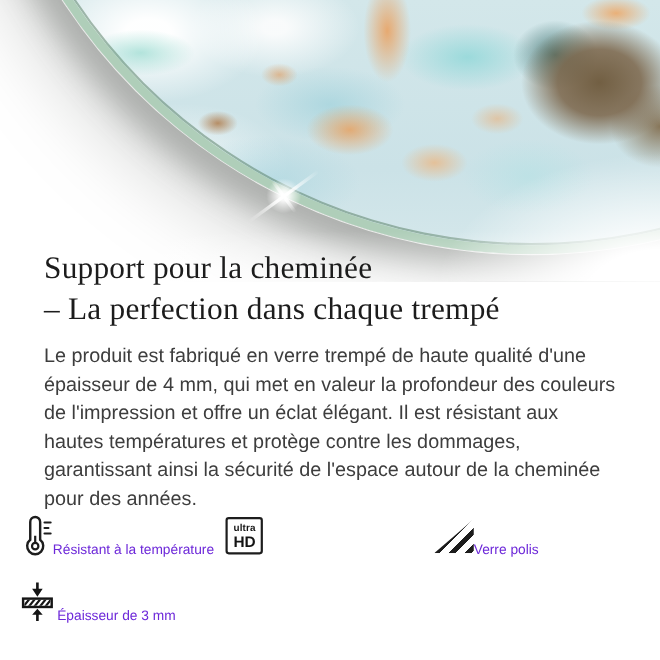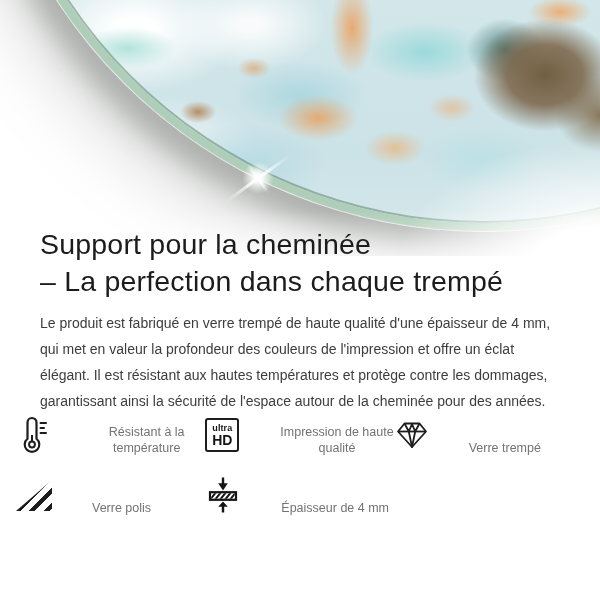--- a/index.html
+++ b/index.html
@@ -42,30 +42,30 @@
   .sparkle{position:absolute;left:223px;top:143px;width:70px;height:70px;}
   .sparkle::before{content:"";position:absolute;inset:0;
         background:radial-gradient(circle at 50% 50%, #fff 0%, rgba(255,255,255,.9) 9%, rgba(255,255,255,0) 32%);}
   .beam{position:absolute;top:33.5px;height:3px;border-radius:2px;
         background:linear-gradient(90deg, rgba(255,255,255,0) 0%, #fff 46%, #fff 54%, rgba(255,255,255,0) 100%);}
   .beam1{left:-4px;width:78px;transform:rotate(-36deg);}
   .beam2{left:17px;width:36px;transform:rotate(54deg);}
 
   
   .content{position:absolute;top:226px;left:0;right:0;padding:0 40px;}
-  h1{margin:0;font-family:Liberation Sans, sans-serif;font-weight:400;
+  h1{margin:0;font-family:Liberation Serif, serif;font-weight:400;
      font-size:28.5px;line-height:37px;color:#1c1c1c;letter-spacing:.2px;}
   .t-line{display:block;}
-  .desc{margin:10px 0 0;font-size:14px;line-height:26px;color:#3d3d3d;max-width:526px;}
+  .desc{margin:10px 0 0;font-size:18px;line-height:26px;color:#3d3d3d;max-width:526px;}
 
   
   .features{margin:0 -24px;display:grid;grid-template-columns:repeat(3,1fr);row-gap:18px;}
   .feature{display:flex;flex-direction:row;align-items:flex-end;text-align:center;}
   .icon-box{height:42px;display:flex;align-items:center;justify-content:center;}
-  .f-label{margin-top:6px;font-size:12.5px;line-height:16px;color:#737373;margin-left:40px;}
+  .f-label{margin-top:6px;font-size:12.5px;line-height:16px;color:#6d28d9;}
 
   .uhd-box{box-sizing:border-box;width:34px;height:34px;border:2.2px solid #1d1d1d;border-radius:3px;
         display:flex;flex-direction:column;align-items:center;justify-content:center;color:#141414;}
   .uhd-top{font-size:9px;line-height:9px;font-weight:600;letter-spacing:.1px;}
   .uhd-bottom{font-size:14px;line-height:12px;font-weight:800;margin-top:1px;}
 
   .stripes{width:36px;height:32px;
         clip-path:polygon(0 100%, 100% 3%, 100% 100%);
         background:repeating-linear-gradient(135deg,#1d1d1d 0 4.5px, rgba(0,0,0,0) 4.5px 10.5px);}
 </style>
@@ -107,37 +107,23 @@
         <div class="f-label">Résistant à la température</div>
       </div>
 
       <div class="feature">
         <div class="icon-box">
           <div class="uhd-box">
             <span class="uhd-top">ultra</span>
             <span class="uhd-bottom">HD</span>
           </div>
         </div>
-        <div class="f-label">Impression de haute qualité</div>
       </div>
 
 
-      <div class="feature">
-        <div class="icon-box">
-          <svg width="34" height="30" viewBox="0 0 34 30" aria-hidden="true">
-            <g fill="none" stroke="#1d1d1d" stroke-width="1.8" stroke-linejoin="round">
-              <path d="M9.5,3.5 L24.5,3.5 L31,11.5 L17,27 L3,11.5 Z"></path>
-              <path d="M3,11.5 L31,11.5"></path>
-              <path d="M9.5,3.5 L13.8,11.5 L17,4.2 L20.2,11.5 L24.5,3.5"></path>
-              <path d="M13.8,11.5 L17,27 L20.2,11.5"></path>
-            </g>
-          </svg>
-        </div>
-        <div class="f-label">Verre trempé</div>
-      </div>
 
       <div class="feature">
         <div class="icon-box">
           <div class="stripes"></div>
         </div>
         <div class="f-label">Verre polis</div>
       </div>
 
       <div class="feature">
         <div class="icon-box">
@@ -148,18 +134,18 @@
                 </clipPath>
               </defs>
             <rect x="5" y="15.2" width="26" height="7.6" fill="none" stroke="#151515" stroke-width="2.2"></rect>
             <g clip-path="url(#barClip)" stroke="#151515" stroke-width="2">
               <path d="M4,24 L12,14 M9,24 L17,14 M14,24 L22,14 M19,24 L27,14 M24,24 L32,14 M29,24 L37,14"></path>
             </g>
             <path d="M16.8,0.5 L19.2,0.5 L19.2,6.2 L22.8,6.2 L18,13.6 L13.2,6.2 L16.8,6.2 Z" fill="#151515"></path>
             <path d="M16.8,35.5 L19.2,35.5 L19.2,29.8 L22.8,29.8 L18,24.4 L13.2,29.8 L16.8,29.8 Z" fill="#151515"></path>
           </svg>
         </div>
-        <div class="f-label">Épaisseur de 4 mm</div>
+        <div class="f-label">Épaisseur de 3 mm</div>
       </div>
 
     </div>
   </div>
 </div>
 
 </body></html>

